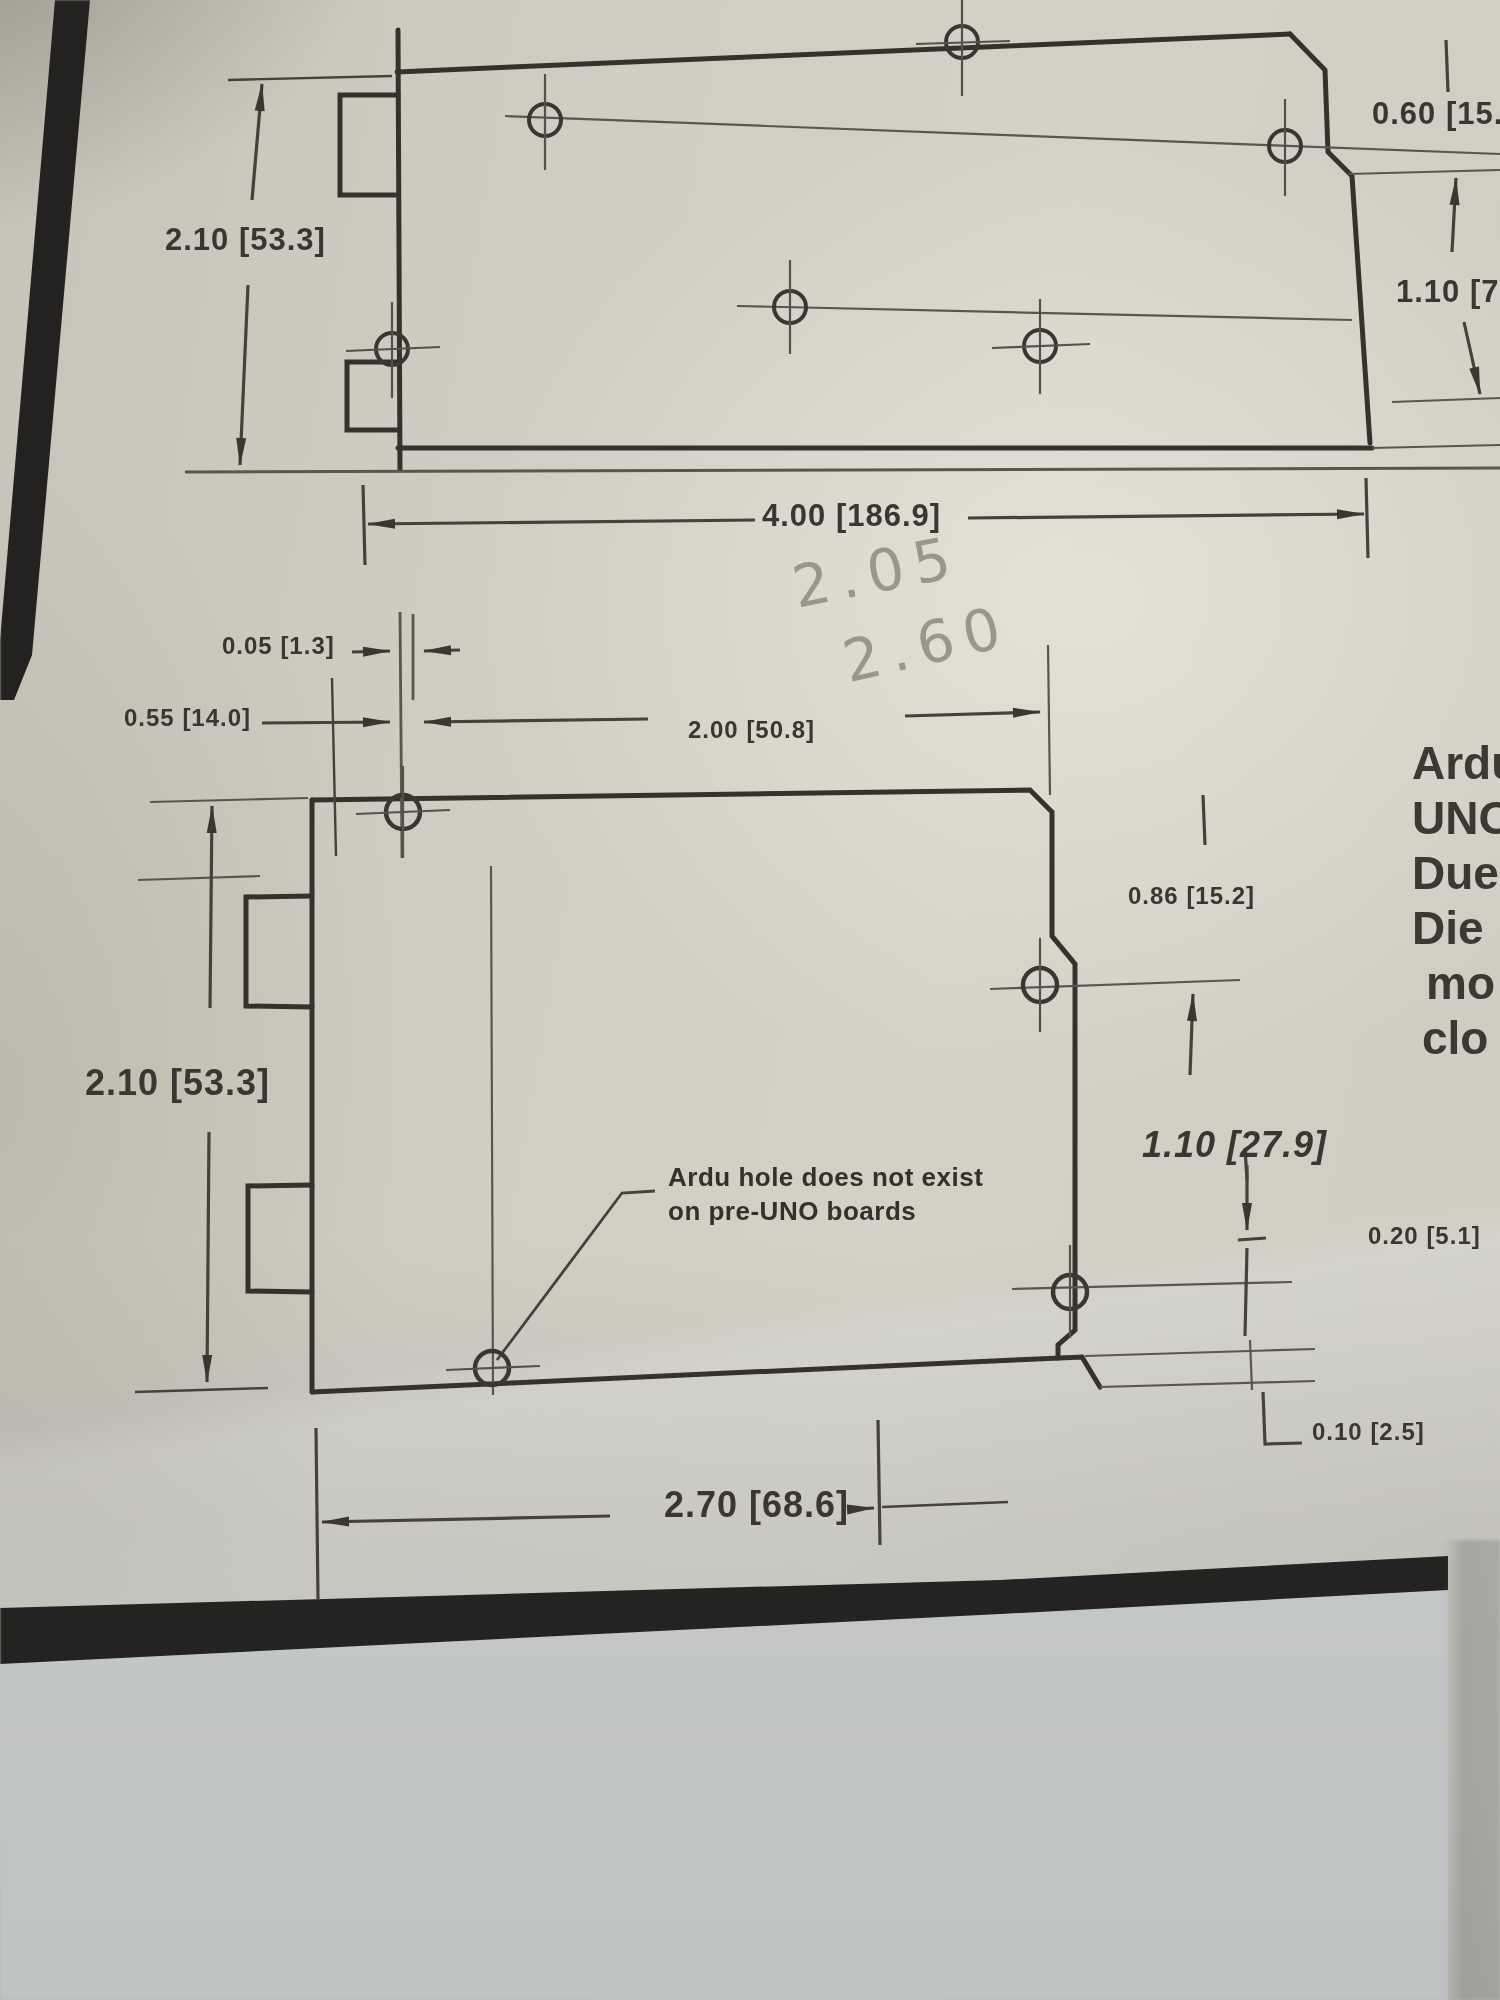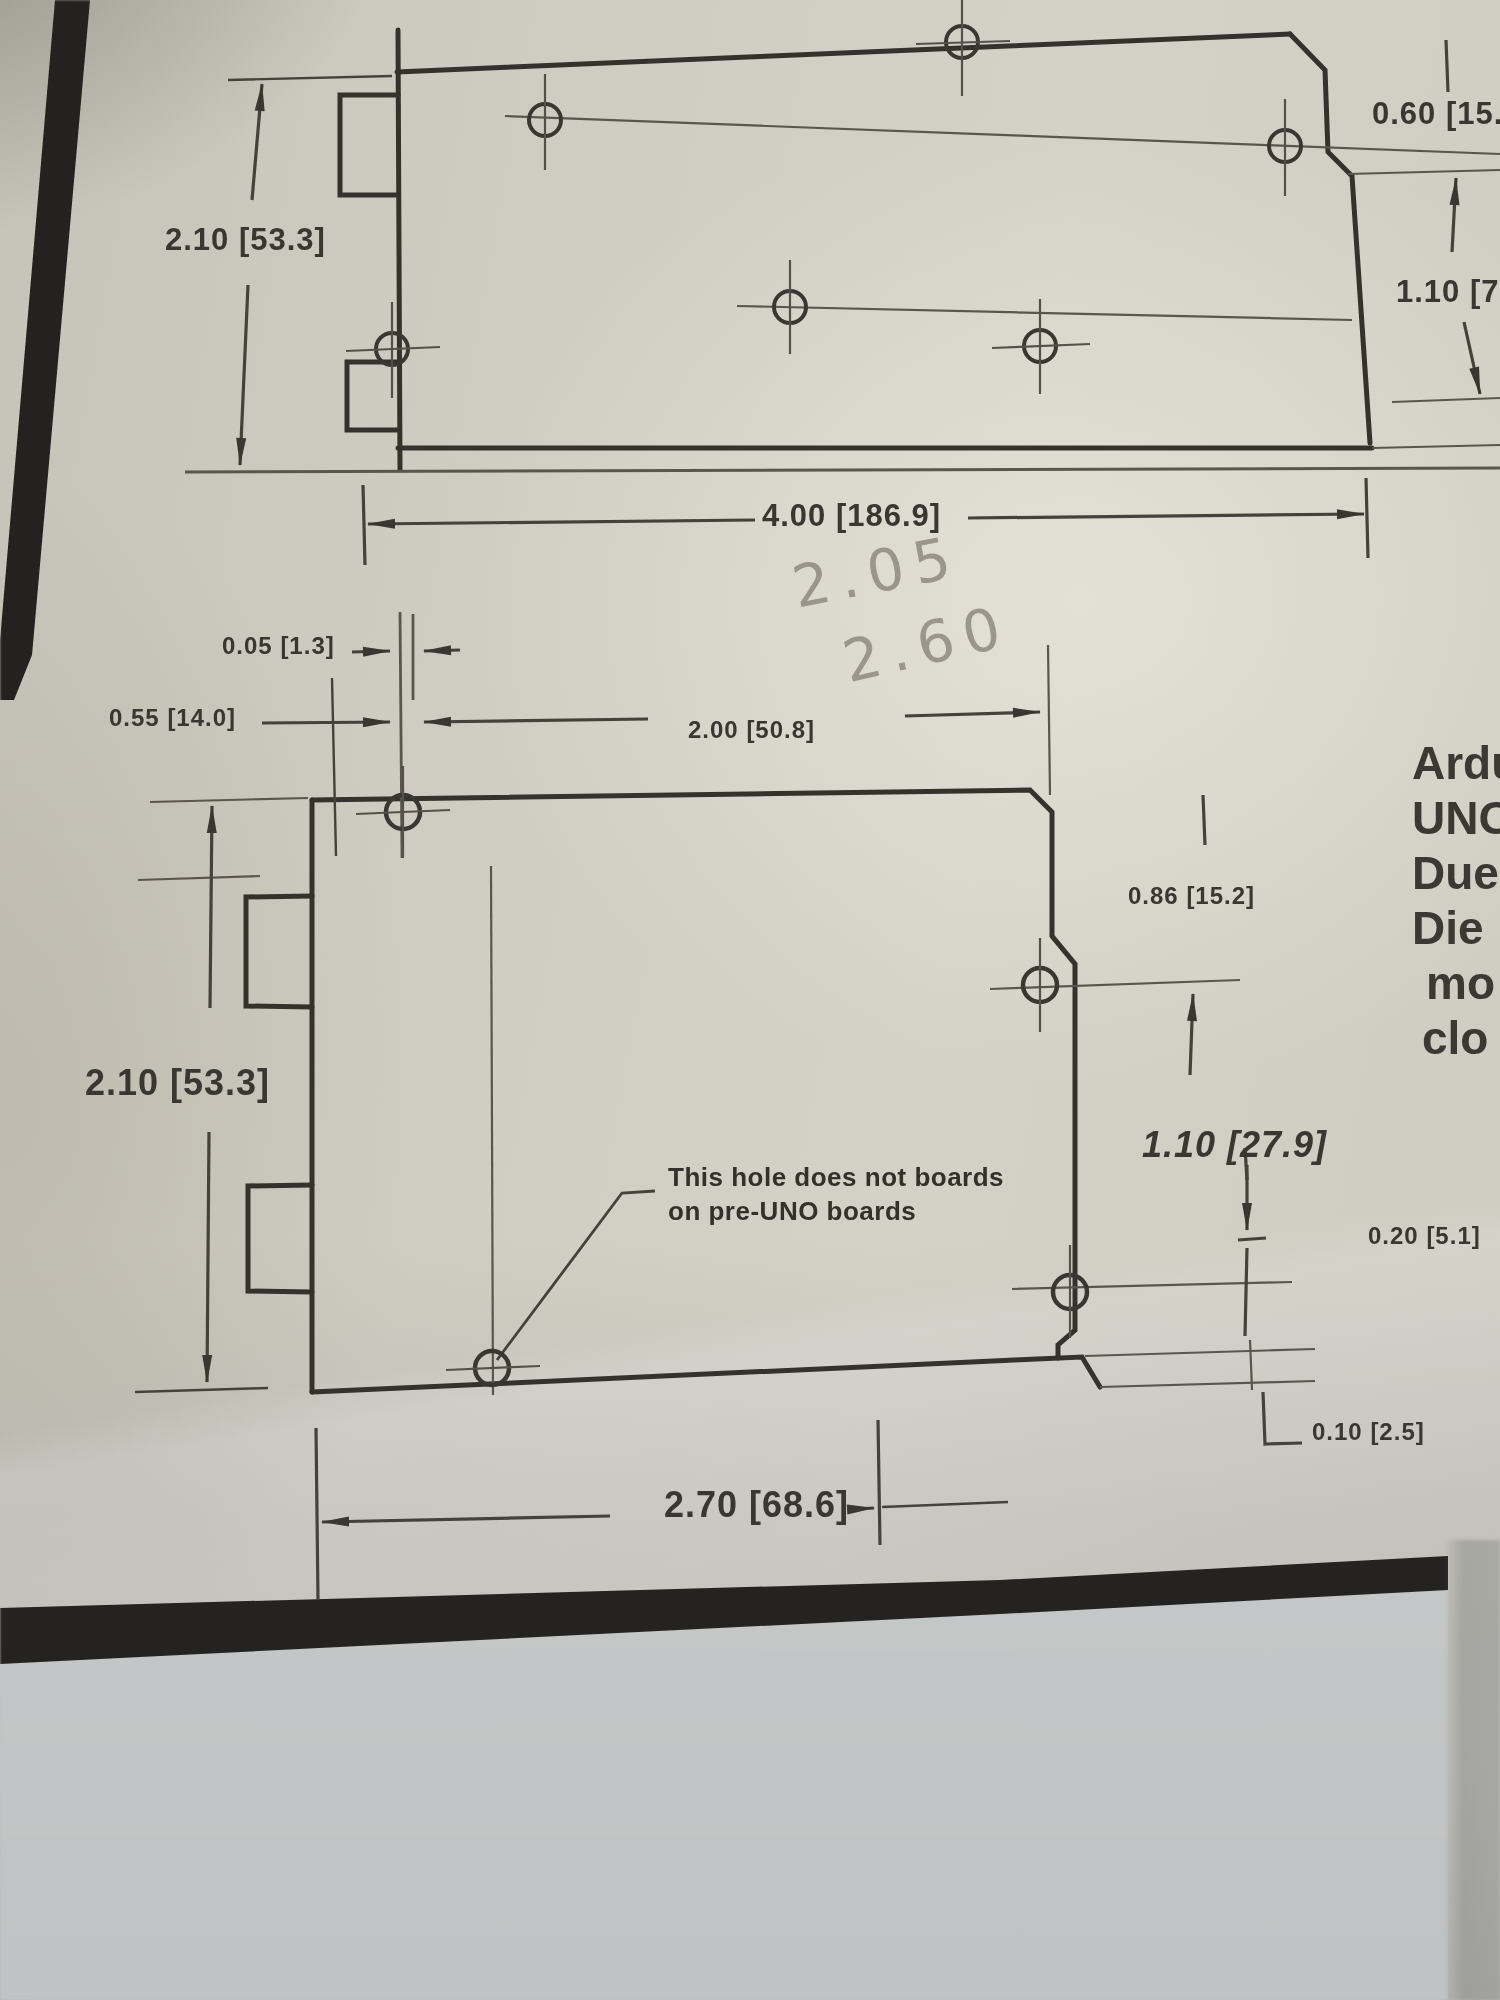--- a/index.html
+++ b/index.html
@@ -189,31 +189,31 @@
 
     <div class="lbl fs31" style="left:165px;top:222px;">2.10 [53.3]</div>
     <div class="lbl fs31" style="left:762px;top:498px;">4.00 [186.9]</div>
     <div class="lbl fs31" style="left:1372px;top:96px;">0.60 [15.2</div>
     <div class="lbl fs31" style="left:1396px;top:274px;">1.10 [7</div>
 
     <div class="hand hand1">2.05</div>
     <div class="hand hand2">2.60</div>
 
     <div class="lbl fs34" style="left:222px;top:632px;">0.05 [1.3]</div>
-    <div class="lbl fs34" style="left:109px;top:704px;">0.55 [14.0]</div>
+    <div class="lbl fs34" style="left:124px;top:704px;">0.55 [14.0]</div>
     <div class="lbl fs34" style="left:688px;top:710px;margin-top:6px;">2.00 [50.8]</div>
     <div class="lbl fs34" style="left:1128px;top:882px;">0.86 [15.2]</div>
     <div class="lbl fs36" style="left:85px;top:1062px;">2.10 [53.3]</div>
     <div class="lbl fs36" style="left:1142px;top:1124px;font-style:italic;">1.10 [27.9]</div>
     <div class="lbl fs34" style="left:1368px;top:1222px;">0.20 [5.1]</div>
     <div class="lbl fs34" style="left:1312px;top:1418px;">0.10 [2.5]</div>
     <div class="lbl fs36" style="left:636px;top:1484px;margin-left:28px;">2.70 [68.6]</div>
 
     <div class="note" style="left:668px;top:1160px;">
-      <div>This hole does not boards</div>
+      <div>Ardu hole does not exist</div>
       <div>on pre-UNO boards</div>
     </div>
 
     <div class="margin-text">
       <div>Ardu</div>
       <div>UNO</div>
       <div>Due</div>
       <div>Die</div>
       <div>mo</div>
       <div>clo</div>

